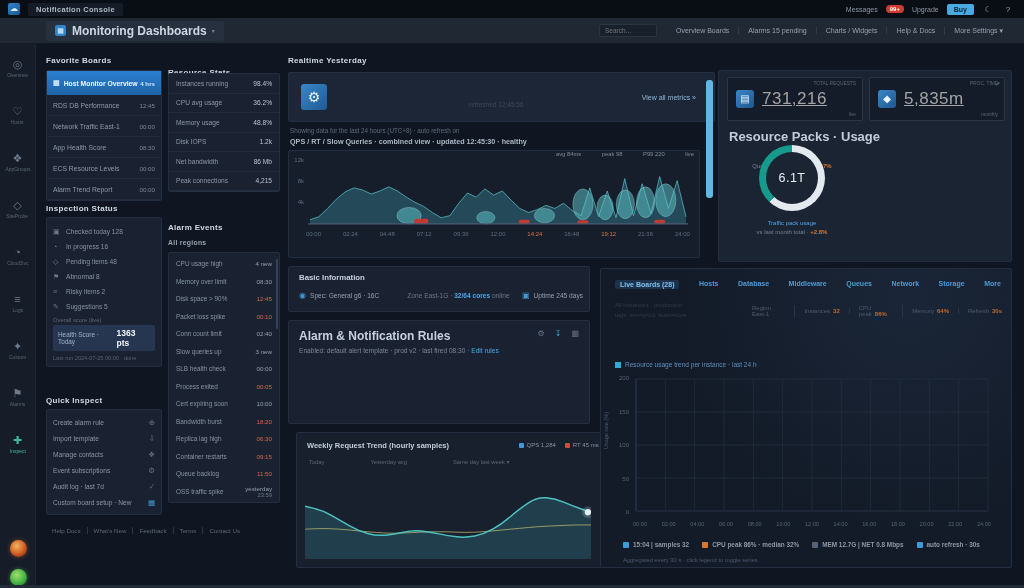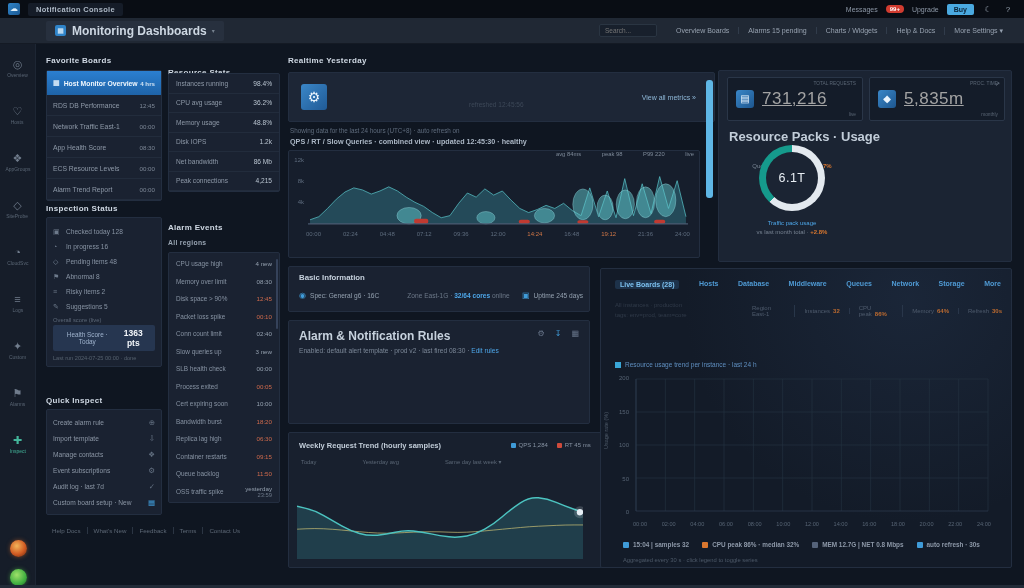--- a/index.html
+++ b/index.html
@@ -47,21 +47,21 @@
   .qb-row { height:21px; display:flex; align-items:center; padding:0 6px; border-bottom:1px solid #222c3c; font-size:6.8px; color:#8e99a8; }
   .qb-row .ico { color:#cfe4f5; font-size:7px; margin-right:4px; display:none; }
   .qb-row.selected { height:24px; background:linear-gradient(180deg,#2b7fd0,#1e63a8); color:#f0f7fd; font-weight:bold; border-bottom:none; }
   .qb-row.selected .ico { display:inline; }
   .qb-row .val { margin-left:auto; font-size:6.2px; opacity:.85; }
 
   #inspection { left:46px; top:217px; width:116px; padding:6px 6px 5px; }
   .in-row { display:flex; align-items:center; gap:5px; font-size:6.6px; color:#8793a3; height:15px; }
   .in-row .ico { font-size:7px; color:#6d7a8b; width:8px; }
   .in-sub { font-size:5.8px; color:#5c established6878; color:#5c6878; margin:3px 0 2px; }
-  .in-score { background:#263650; border-radius:2px; display:flex; align-items:center; padding:3px 5px; margin-top:2px;text-align:center; }
+  .in-score { background:#263650; border-radius:2px; display:flex; align-items:center; padding:3px 5px; margin-top:2px; }
   .in-score .lbl { font-size:6.4px; color:#9fb3cd; }
   .in-score .val { margin-left:auto; font-size:8.5px; font-weight:bold; color:#f2f6fa; }
   .in-foot { font-size:5.6px; color:#56626f; margin-top:4px; }
 
   #quick-actions { left:46px; top:409px; width:116px; padding:4px 6px; }
   .qa-row { display:flex; align-items:center; font-size:6.6px; color:#8b96a5; height:16px; }
   .qa-row .ico { margin-left:auto; font-size:7.5px; color:#626f80; }
   .qa-row.accent .ico { color:#3f9bd8; }
 
   #footer-links { position:absolute; left:46px; top:527px; width:260px; display:flex; }
@@ -108,21 +108,21 @@
   .bp-mid b { color:#4da6e8; font-weight:bold; }
   .bp-right { margin-left:auto; display:flex; align-items:center; }
 
   #alarm-panel { left:288px; top:320px; width:302px; height:104px; }
   .ap-title { position:absolute; left:10px; top:8px; font-size:12px; font-weight:bold; color:#c6d1dd; }
   .ap-icons { position:absolute; right:10px; top:8px; display:flex; gap:10px; font-size:8px; color:#68758a; }
   .ap-icons .blue { color:#3f9bd8; }
   .ap-desc { position:absolute; left:10px; top:26px; font-size:6.6px; color:#7b8797; }
   .ap-desc a { color:#4da6e8; text-decoration:none; }
 
-  #weekly-panel { left:288px; top:432px; width:354px; height:136px; background:#18202e; }
+  #weekly-panel { left:296px; top:432px; width:354px; height:136px; background:#18202e; }
   .wp-title { position:absolute; left:10px; top:8px; font-size:7.5px; font-weight:bold; color:#c2cdd9; }
   .wp-legend { position:absolute; right:10px; top:9px; display:flex; gap:9px; }
   .wp-legend .li { display:flex; align-items:center; gap:3px; font-size:6px; color:#8793a3; }
   .wp-legend .dot { width:5px; height:5px; border-radius:1px; }
   .wp-subs { position:absolute; left:12px; top:26px; display:flex; gap:46px; font-size:5.8px; color:#5a6675; }
   #wp-svg { position:absolute; left:8px; top:42px; }
 
   
   #usage-panel { left:718px; top:70px; width:294px; height:192px; background:#1b2433; }
   .mcard { position:absolute; top:6px; height:44px; background:#141c29; border:1px solid #2a3648; border-radius:2px; display:flex; align-items:center; }

